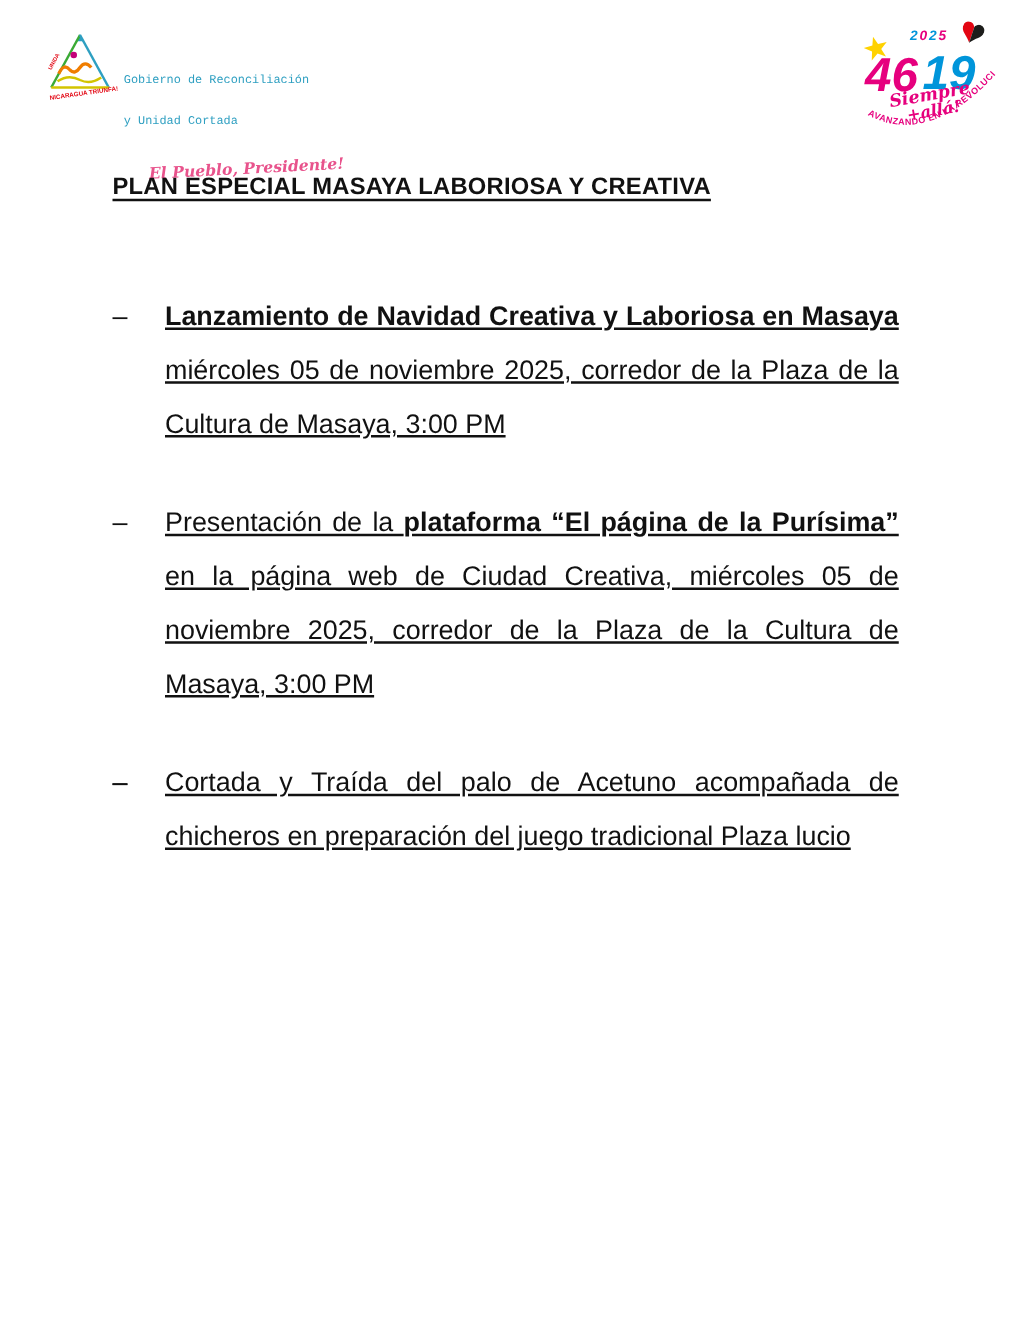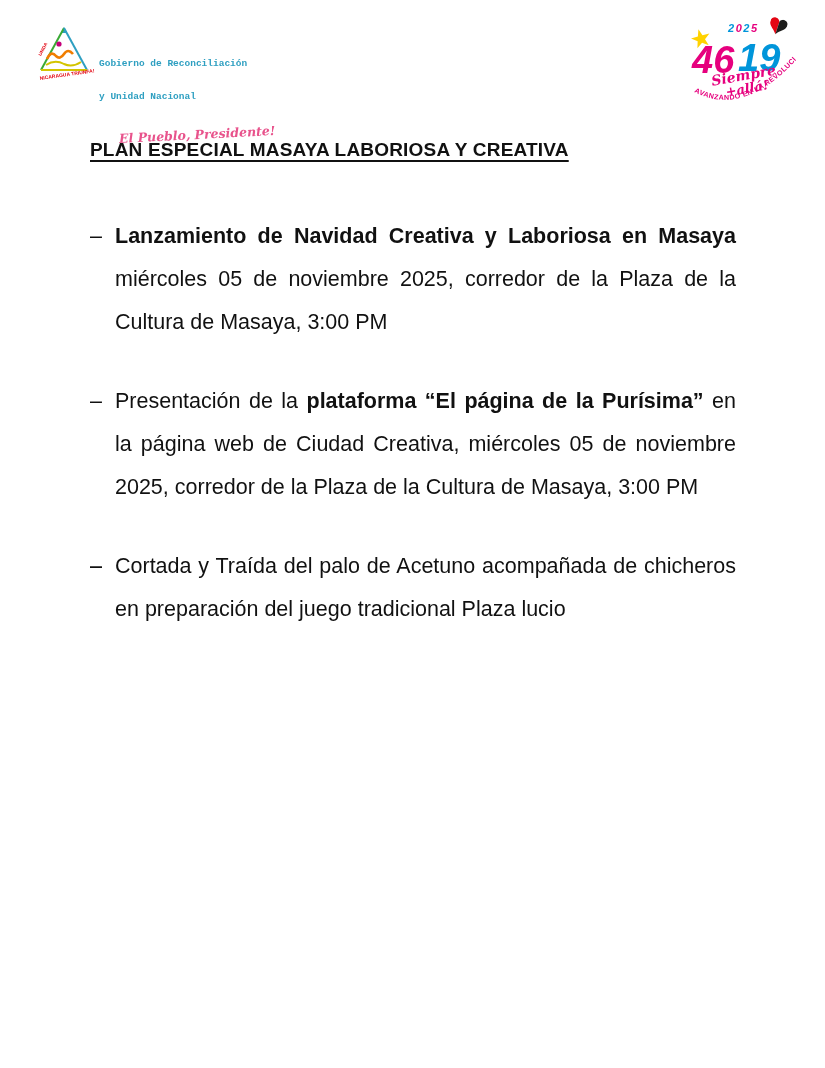--- a/index.html
+++ b/index.html
@@ -9,21 +9,21 @@
     font-family:"Liberation Sans", sans-serif; color:#111;
   }
 
   
   .header { position:absolute; top:0; left:0; width:825px; height:120px; }
 
   .gov-logo { position:absolute; left:33px; top:24px; display:flex; align-items:flex-start; }
   .gov-emblem { width:62px; height:62px; flex:0 0 auto; }
   .gov-textblock { margin-left:4px; padding-top:12px; }
   .gov-title {
-    font-family:"Liberation Mono", monospace; font-weight:bold;
+    font-family:"Liberation Mono", monospace; font-weight:normal;
     font-size:9.5px; line-height:11px; color:#2e9fc1; white-space:pre;
   }
   .gov-slogan {
     font-family:"DejaVu Serif", serif; font-style:italic; font-weight:bold;
     font-size:12.5px; color:#e8538c; margin-top:3px; margin-left:20px;
     transform:rotate(-3deg);
   }
 
   .anniv-logo { position:absolute; left:686px; top:16px; width:114px; height:90px; }
 
@@ -36,21 +36,21 @@
   }
 
   .doc-body { position:absolute; left:90px; top:215px; width:646px; }
 
   .item {
     position:relative; padding-left:25px; margin:0 0 36px 0;
     font-size:21.5px; line-height:43px; text-align:justify;
   }
   .item:last-child { margin-bottom:0; }
   .item .dash { position:absolute; left:0; top:0; }
-  .item p { margin:0; text-align:justify; }
+  .item p { margin:17px; text-align:justify;text-decoration:underline; }
   .seg-b { font-weight:bold; }
 </style>
 </head>
 <body>
 
 <div class="page">
 
   <div class="header">
 
     <div class="gov-logo">
@@ -61,21 +61,21 @@
         <line x1="8" y1="46" x2="54" y2="46" stroke="#d3c400" stroke-width="2"></line>
         <circle cx="26" cy="20" r="2.6" fill="#c4007a"></circle>
         <path d="M14 35 q4 -9 9 -3 q4 4 8 -2 q4 -6 9 0" fill="none" stroke="#f07d00" stroke-width="2.6"></path>
         <path d="M13 41 q9 -6 18 -1 q8 4 17 -2" fill="none" stroke="#d3c400" stroke-width="2"></path>
         <text x="6" y="31" font-size="4.5" fill="#e30613" font-weight="bold" font-family="Liberation Sans, sans-serif" transform="rotate(-62 8 30)">UNIDA</text>
         <text x="7" y="56" font-size="5" fill="#e30613" font-weight="bold" font-family="Liberation Sans, sans-serif" transform="rotate(-8 7 56)">NICARAGUA TRIUNFA!</text>
       </svg>
       <div class="gov-textblock">
         <div class="gov-title">
           <div>Gobierno de Reconciliación</div>
-          <div>y Unidad Nacional</div>
+          <div>y Unidad Cortada</div>
         </div>
         <div class="gov-slogan">El Pueblo, Presidente!</div>
       </div>
     </div>
 
     <svg class="anniv-logo" viewBox="0 0 114 90">
       <defs>
         <clipPath id="heartL">
             <rect x="0" y="0" width="16" height="32"></rect>
           </clipPath>

